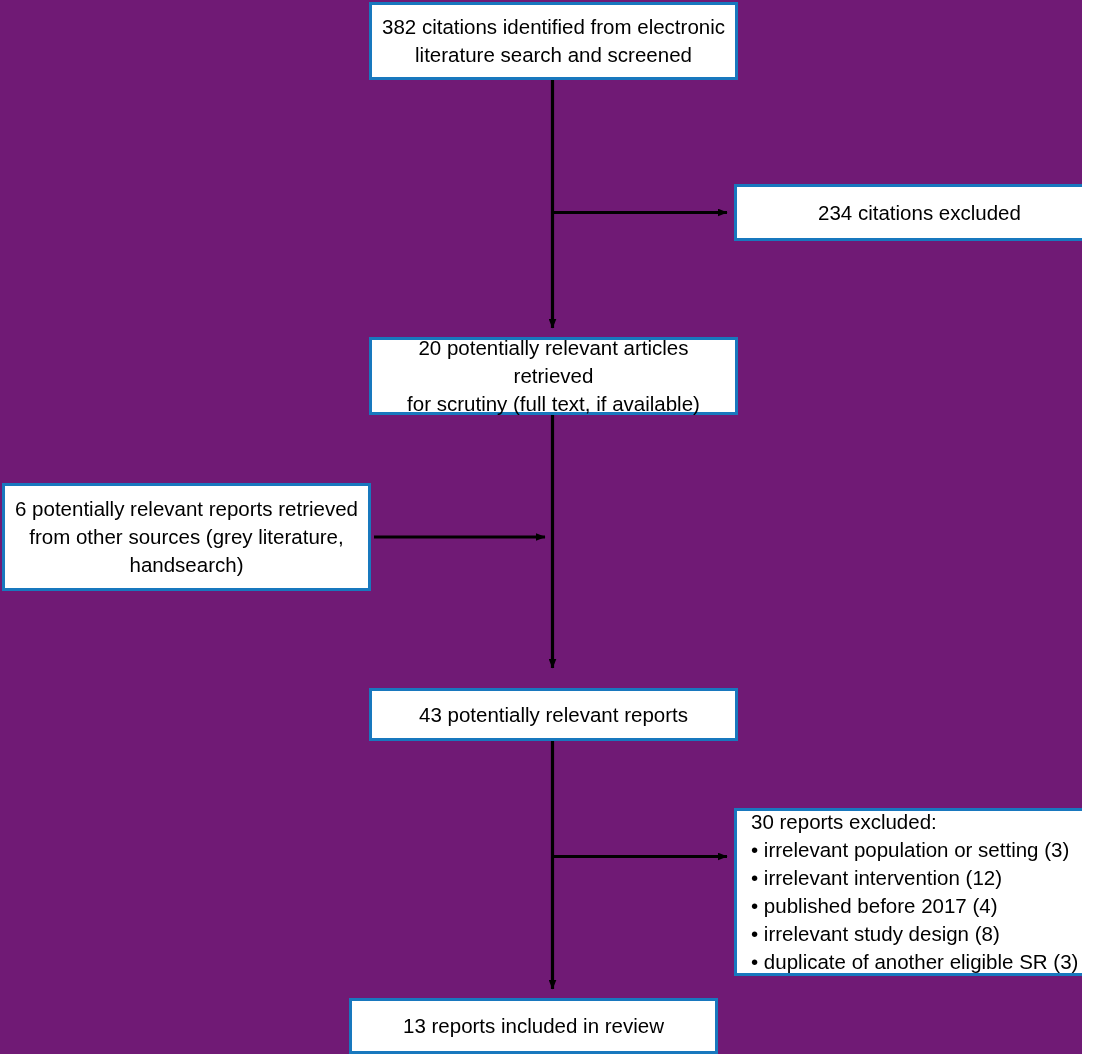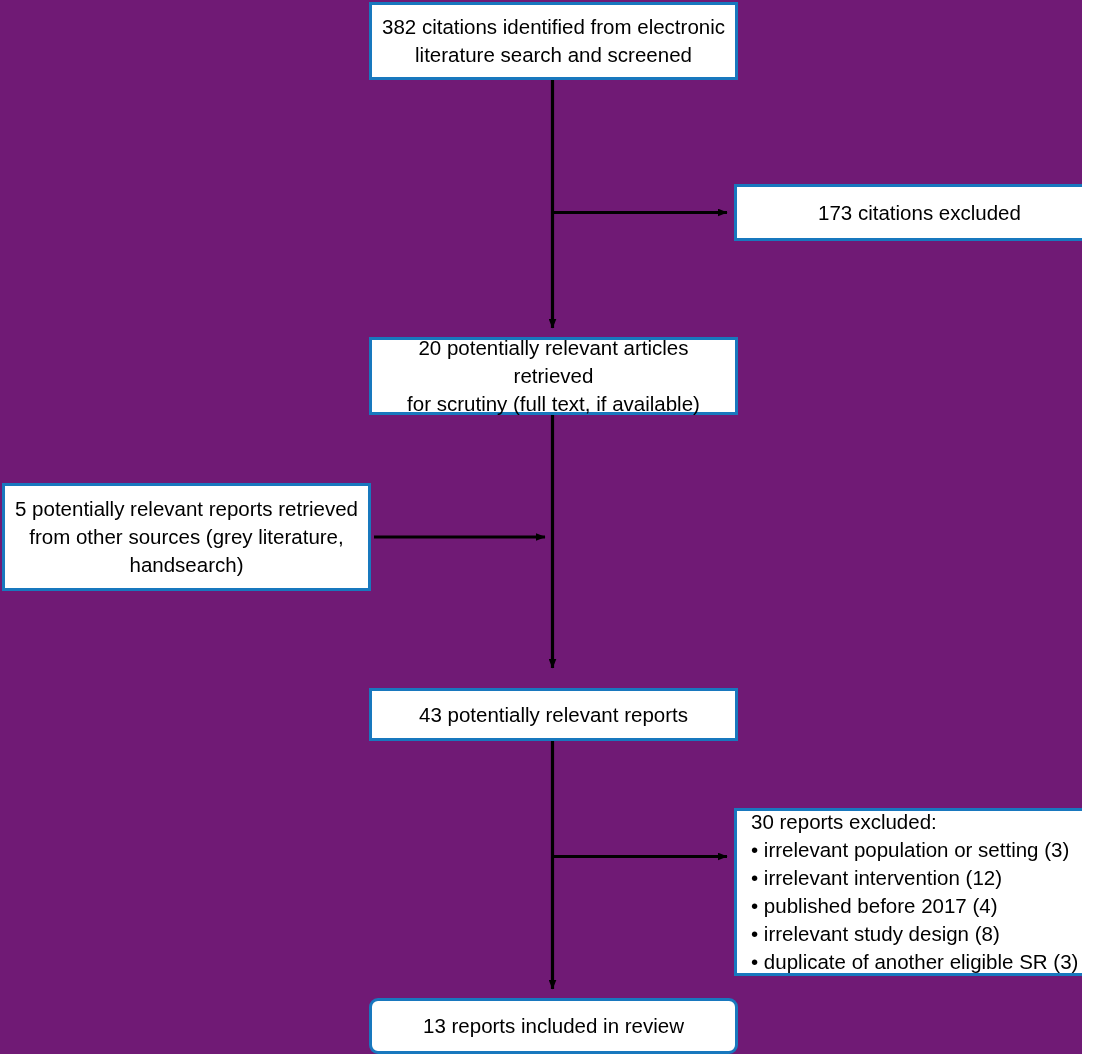--- a/index.html
+++ b/index.html
@@ -50,21 +50,21 @@
     text-align: left;
     padding: 0 14px;
   }
   
   #node-identified   { left: 369px;  top: 2px;    width: 369px; height: 78px; }
   #node-excluded-cit { left: 734px;  top: 184px;  width: 371px; height: 57px; }
   #node-retrieved    { left: 369px;  top: 337px;  width: 369px; height: 78px; }
   #node-other-src    { left: 2px;    top: 483px;  width: 369px; height: 108px; }
   #node-relevant     { left: 369px;  top: 677px;  width: 369px; height: 53px; margin-top: 11px; }
   #node-excluded-rep { left: 734px;  top: 808px;  width: 371px; height: 168px; }
-  #node-included     { left: 369px;  top: 998px;  width: 369px; height: 56px; border-radius: 9px; }
+  #node-included     { left: 349px;  top: 998px;  width: 369px; height: 56px; }
 </style>
 </head>
 <body>
 
 <div id="diagram">
 
   <svg class="flow-svg" viewBox="0 0 1105 1054">
     <defs>
       <marker id="arrowhead" markerWidth="10" markerHeight="8" refX="9.4" refY="4" orient="auto" markerUnits="userSpaceOnUse">
         <path d="M0,0 L10,4 L0,8 z" fill="#000000"></path>
@@ -83,30 +83,30 @@
 
     <line x1="552.5" y1="856.5" x2="727" y2="856.5" stroke="#000000" stroke-width="3.2" marker-end="url(#arrowhead)"></line>
   </svg>
 
   <div class="node" id="node-identified">
     <span class="node-text">382 citations identified from electronic
 literature search and screened</span>
   </div>
 
   <div class="node" id="node-excluded-cit">
-    <span class="node-text">173 citations excluded</span>
+    <span class="node-text">234 citations excluded</span>
   </div>
 
   <div class="node" id="node-retrieved">
     <span class="node-text">20 potentially relevant articles retrieved
 for scrutiny (full text, if available)</span>
   </div>
 
   <div class="node" id="node-other-src">
-    <span class="node-text">5 potentially relevant reports retrieved
+    <span class="node-text">6 potentially relevant reports retrieved
 from other sources (grey literature,
 handsearch)</span>
   </div>
 
   <div class="node" id="node-relevant">
     <span class="node-text">43 potentially relevant reports</span>
   </div>
 
   <div class="node align-left" id="node-excluded-rep">
     <span class="node-text">30 reports excluded:

